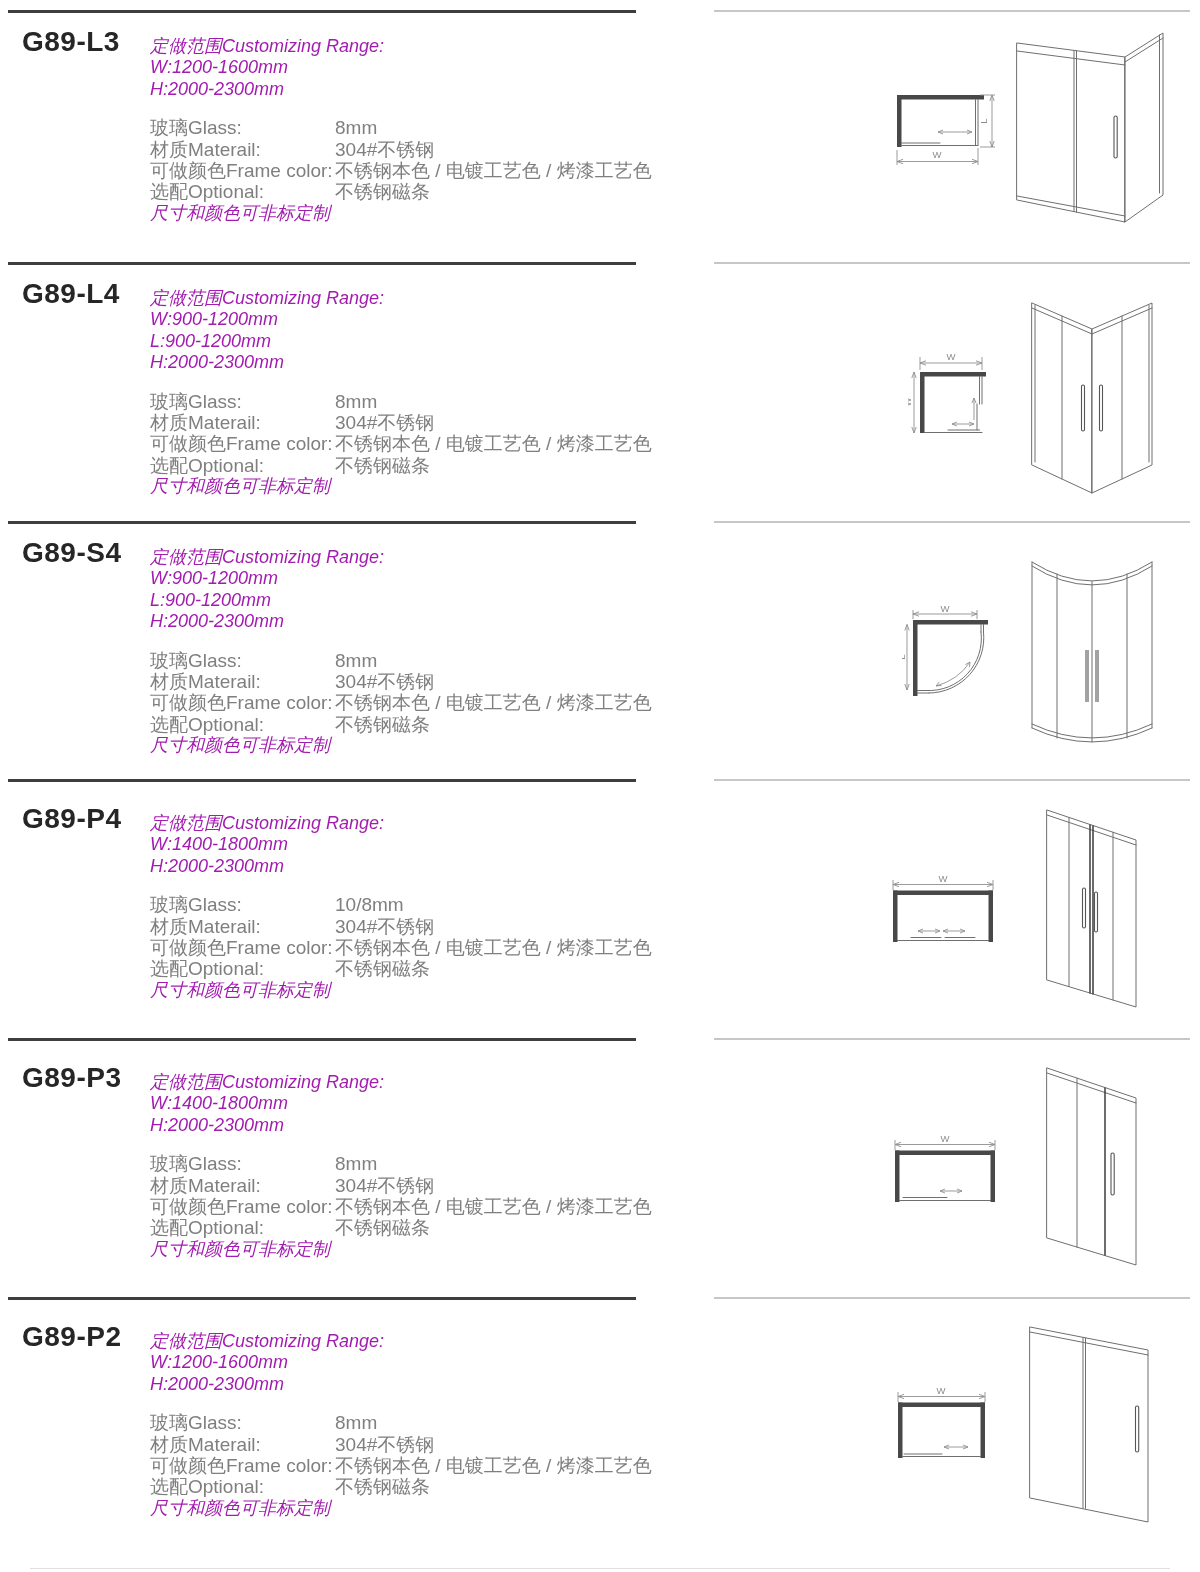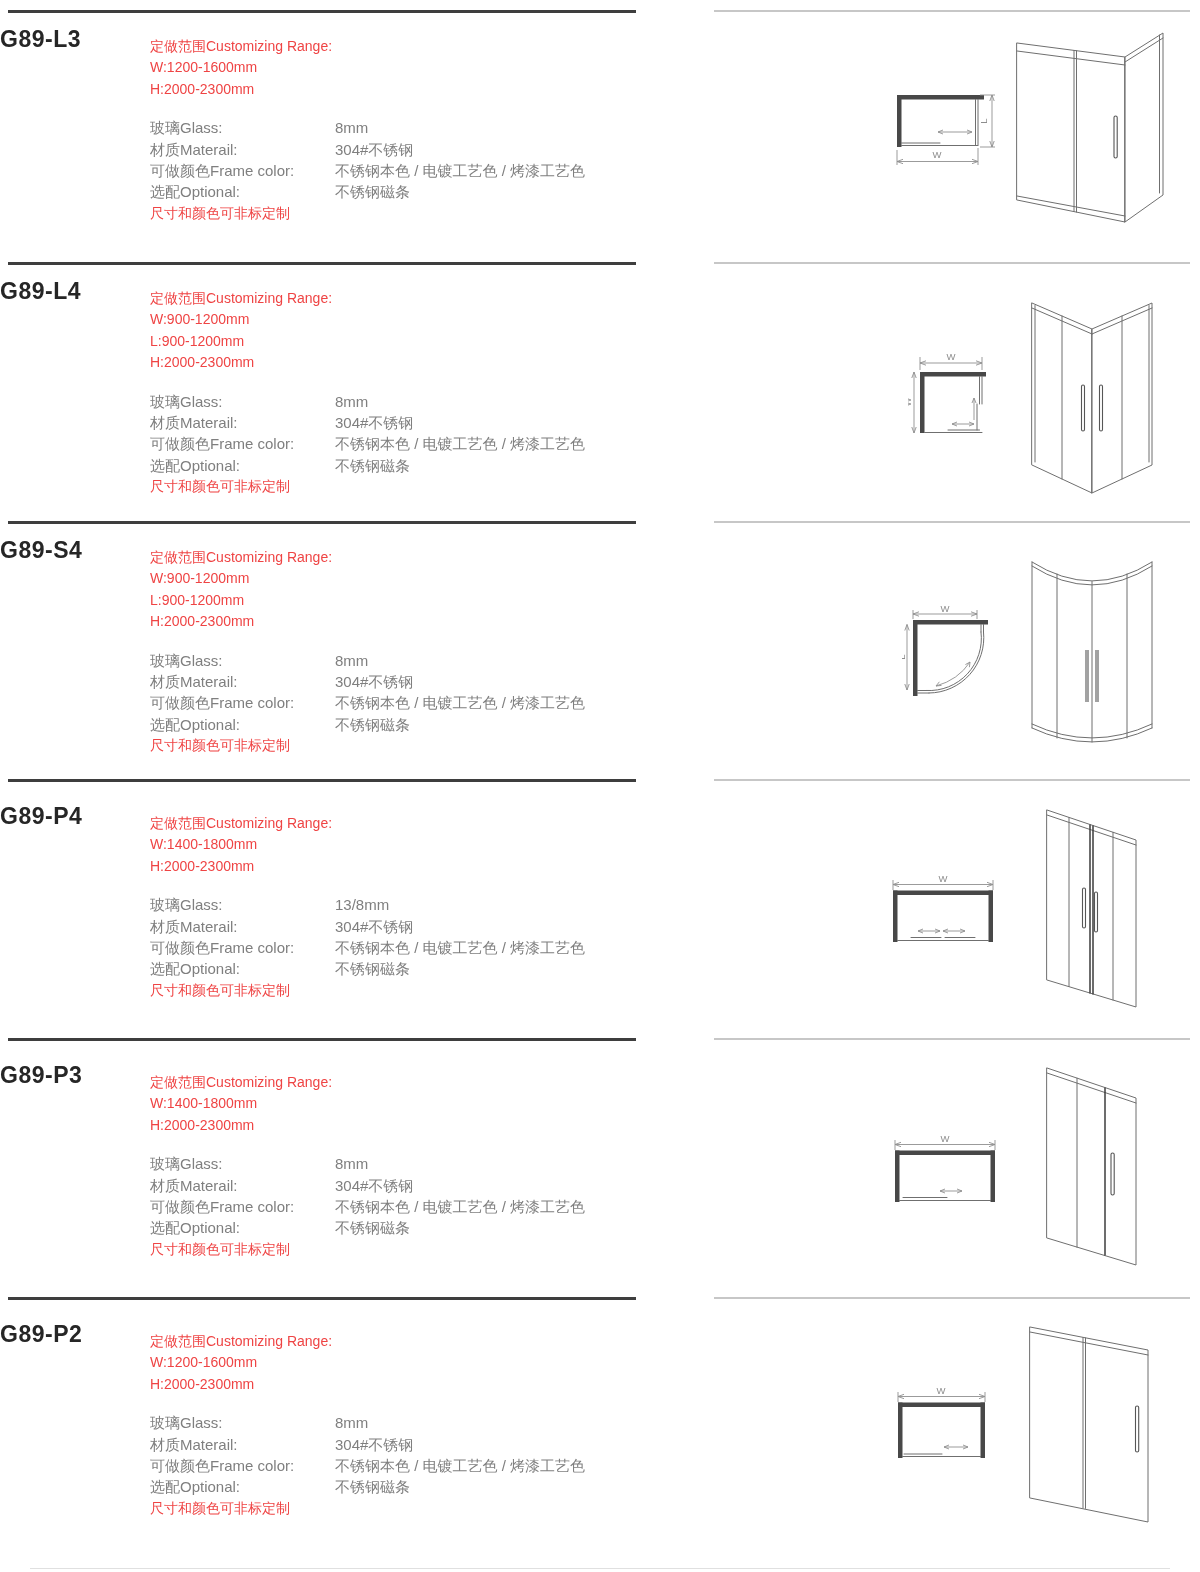--- a/index.html
+++ b/index.html
@@ -7,29 +7,29 @@
     position:relative;
     width:1200px;height:1572px;
     font-family:"Liberation Sans","DejaVu Sans",sans-serif;
     color:#7f7f7f;
     overflow:hidden;
   }
   .sec{position:absolute;left:0;width:1200px;height:260px;}
   .rule-d{position:absolute;left:8px;top:0;width:628px;height:3px;background:#3e3e3e;}
   .rule-l{position:absolute;left:714px;top:0;width:476px;height:2px;background:#c7c7c7;}
   .model{
-    position:absolute;left:0;top:16px;margin:0;
-    font-size:23px;font-weight:700;color:#262626;letter-spacing:.5px;
+    position:absolute;left:22px;top:16px;margin:0;
+    font-size:28px;font-weight:700;color:#262626;letter-spacing:.5px;
   }
   .specs{position:absolute;left:150px;top:26px;width:545px;}
   .off .model{top:24px}
   .off .specs{top:34px}
-  .ln{font-size:14px;line-height:21.4px;color:#ef4444;}
+  .ln{font-size:18px;line-height:21.4px;color:#a21caf;font-style:italic;}
   .grp{margin-top:17px;}
-  .row{font-size:15px;line-height:21.4px;}
+  .row{font-size:19px;line-height:21.4px;}
   .k{display:inline-block;width:185px;}
   .plan,.iso{position:absolute;}
   svg .s{stroke:#6f6f6f;stroke-width:1;fill:none;stroke-linecap:round;}
   svg .sd{stroke:#3d3d3d;stroke-width:1.5;fill:none;}
   svg .w{fill:#484848;stroke:none;}
   svg .dim{stroke:#909090;stroke-width:.9;fill:none;}
   svg .dt{font-family:"Liberation Sans","DejaVu Sans",sans-serif;font-size:9.5px;fill:#8d8d8d;}
   svg .h{stroke:#565656;stroke-width:1.1;fill:none;}
   .page-bottom{position:absolute;left:30px;top:1568px;width:1140px;height:1px;background:#e0e0e0;}
 </style>
@@ -192,21 +192,21 @@
 
 <section class="sec off" style="top:779px">
   <div class="rule-d"></div>
   <div class="rule-l"></div>
   <h2 class="model">G89-P4</h2>
   <div class="specs">
     <div class="ln">定做范围Customizing Range:</div>
     <div class="ln">W:1400-1800mm</div>
     <div class="ln">H:2000-2300mm</div>
     <div class="grp">
-      <div class="row"><span class="k">玻璃Glass:</span><span class="v">13/8mm</span></div>
+      <div class="row"><span class="k">玻璃Glass:</span><span class="v">10/8mm</span></div>
       <div class="row"><span class="k">材质Materail:</span><span class="v">304#不锈钢</span></div>
       <div class="row"><span class="k">可做颜色Frame color:</span><span class="v">不锈钢本色 / 电镀工艺色 / 烤漆工艺色</span></div>
       <div class="row"><span class="k">选配Optional:</span><span class="v">不锈钢磁条</span></div>
       <div class="ln">尺寸和颜色可非标定制</div>
     </div>
   </div>
 
   <svg class="plan" style="left:889px;top:97px" width="106" height="74" viewBox="0 0 106 74">
     <g>
       <path class="dim" d="M4,4 V14 M104,4 V14 M4,8.5 H104 M4,8.5 l6,-2.2 M4,8.5 l6,2.2 M104,8.5 l-6,-2.2 M104,8.5 l-6,2.2"></path>

